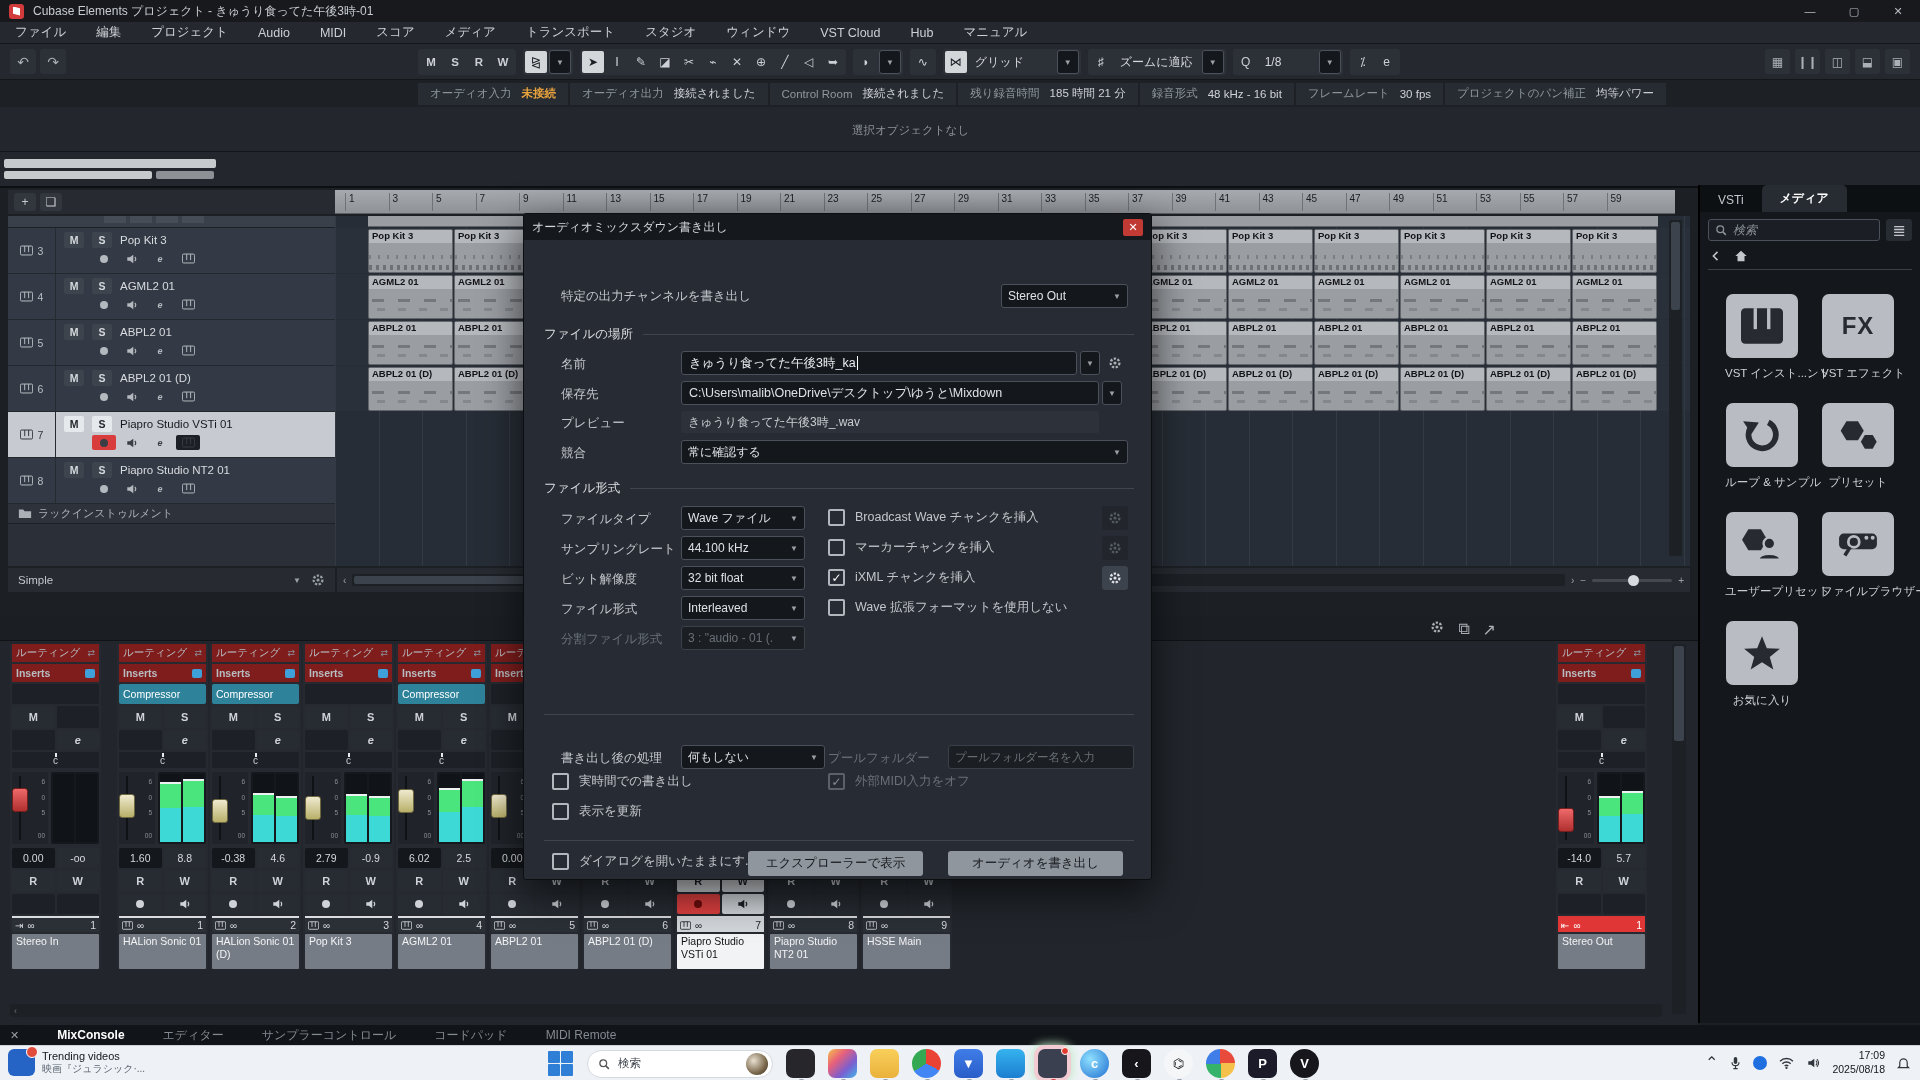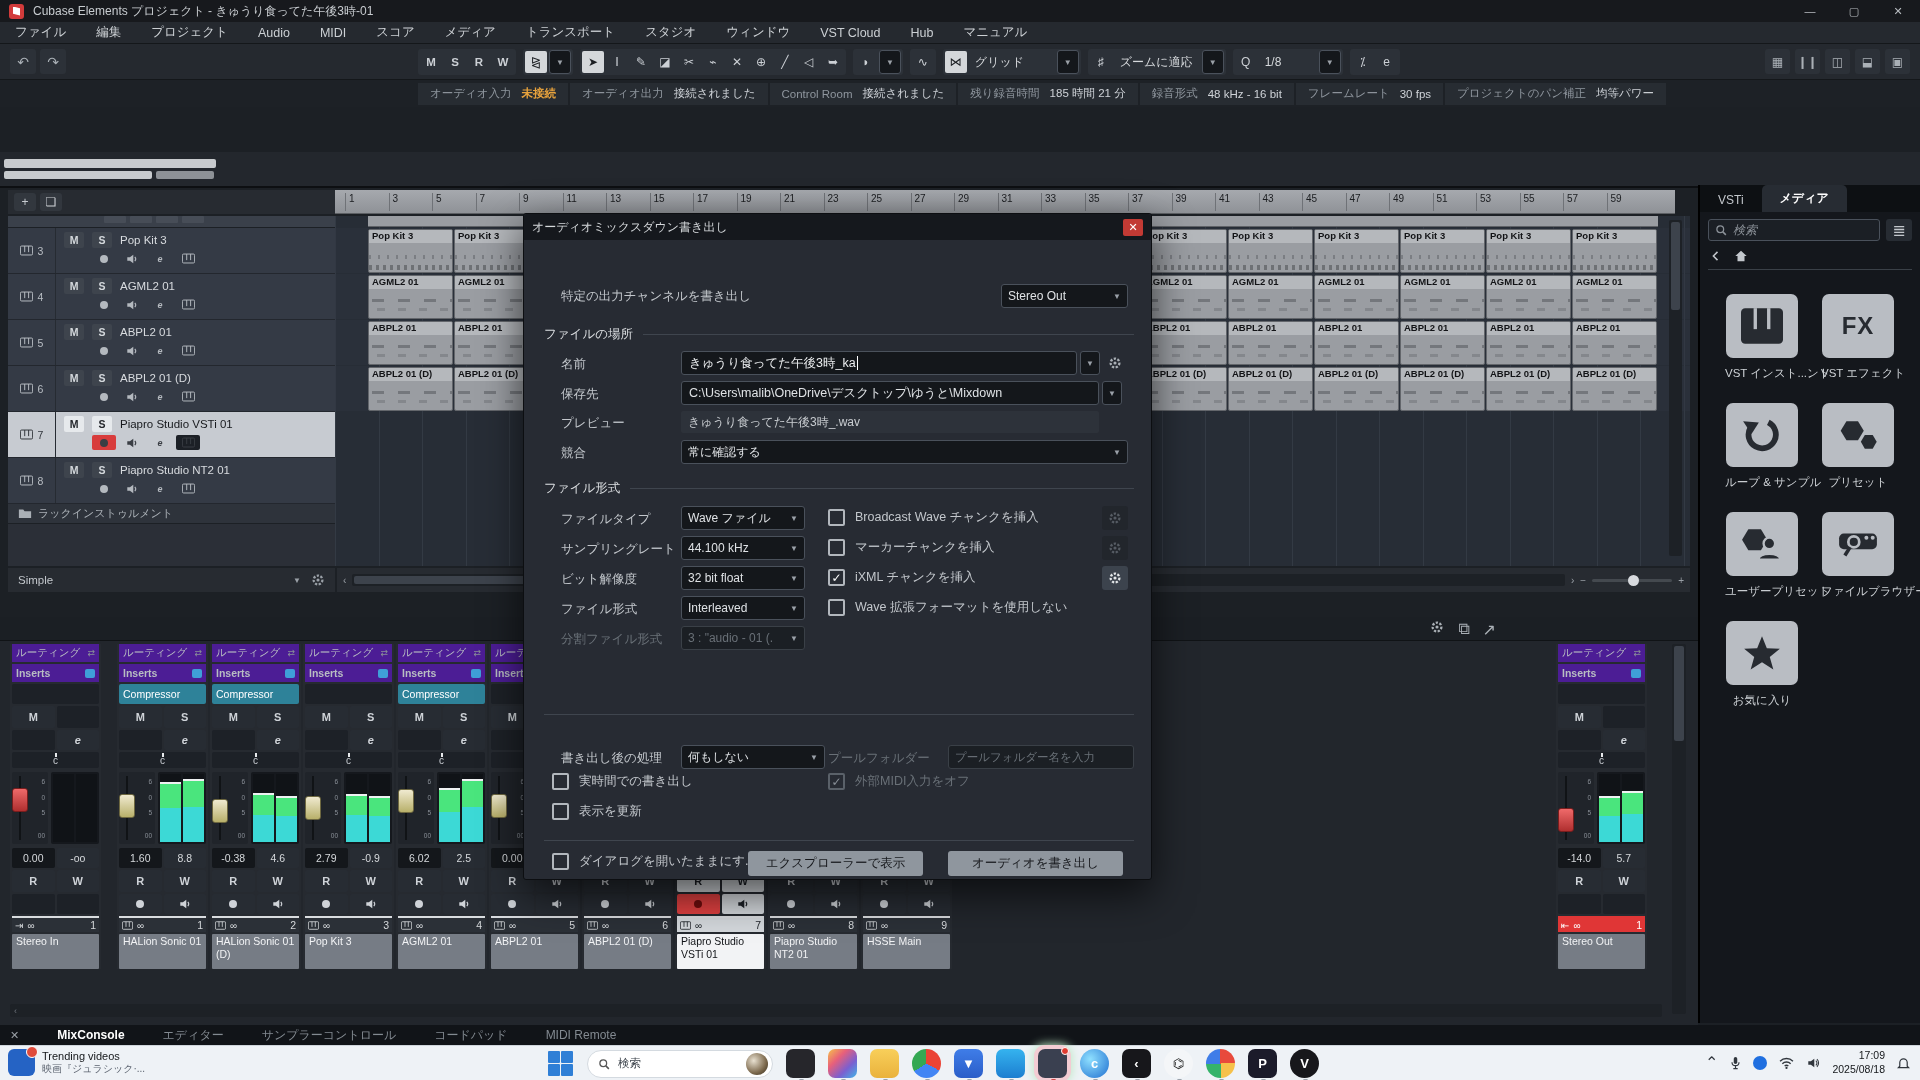--- a/index.html
+++ b/index.html
@@ -125,21 +125,21 @@
 .tilebox{width:72px;height:64px;background:#b9bdc3;border-radius:7px;margin:0 auto;display:flex;align-items:center;justify-content:center;color:#272b31}
 .tilebox .fxtxt{font-size:24px;font-weight:bold;letter-spacing:1px}
 .tilelabel{margin-top:8px;font-size:11.5px;color:#ced2d6;white-space:nowrap}
 
 .mixer{position:absolute;left:0;top:617px;width:1698px;height:408px;background:#22262c}
 .mixtop{position:absolute;left:0;top:0;width:100%;height:24px;background:#1b1f24;border-bottom:1px solid #101316}
 .mixtop .mic{position:absolute;top:3px;display:flex;gap:10px;color:#aab0b6}
 .strips{position:absolute;left:10px;top:27px;display:flex;gap:2px}
 .strip{width:91px;display:flex;flex-direction:column;gap:2px;background:#262a30;padding:0 2px}
 .strip.gapafter{margin-right:14px}
-.rackrow{height:18px;background:#4c1d95;display:flex;align-items:center;padding:0 4px;font-size:10.5px;color:#b8bdc2;gap:4px}
+.rackrow{height:18px;background:#7f1d1d;display:flex;align-items:center;padding:0 4px;font-size:10.5px;color:#b8bdc2;gap:4px}
 .rackrow .ric{margin-left:auto;font-size:9px;color:#8a9098}
 .rackrow .blu{margin-left:auto;width:10px;height:9px;background:#3f9fd8;border-radius:2px}
 .slot{height:20px;background:#1d2127;border-radius:2px;font-size:10.5px;color:#fff;display:flex;align-items:center;padding:0 4px}
 .slot.comp{background:#2e8299}
 .cellrow{display:flex;gap:2px;height:22px}
 .cell{flex:1;background:#272c33;border-radius:2px;display:flex;align-items:center;justify-content:center;color:#cfd3d8;font-size:11px;font-weight:bold}
 .cell.empty{background:#1d2127}
 .cell.eicon{font-style:italic;font-weight:bold}
 .panrow{height:16px;background:#1d2127;border-radius:2px;position:relative;display:flex;align-items:center;justify-content:center;color:#c9cdd2;font-size:10px}
 .panrow i{position:absolute;top:1px;left:50%;margin-left:-1px;width:2px;height:4px;background:#e8eaec}
@@ -315,20 +315,23 @@
           <div class="lab" style="display: inline;">フレームレート</div>
           <div class="val" style="display: inline;">30 fps</div>
         </div>
         <div class="seg">
           <div class="lab" style="display: inline;">プロジェクトのパン補正</div>
           <div class="val" style="display: inline;">均等パワー</div>
         </div>
       </div>
     </div>
 
+  <div class="infoline">
+    <span>選択オブジェクトなし</span>
+  </div>
 
   <div class="overview">
     <div class="ovb" style="left:4px;top:7px;width:212px;height:9px"></div>
     <div class="ovb" style="left:4px;top:19px;width:148px;height:8px"></div>
     <div class="ovb" style="left:156px;top:19px;width:58px;height:8px;background:#8d9196"></div>
   </div>
 
   <div class="project">
     <div class="proj-toolbar">
       <div class="pbtn">+</div>

